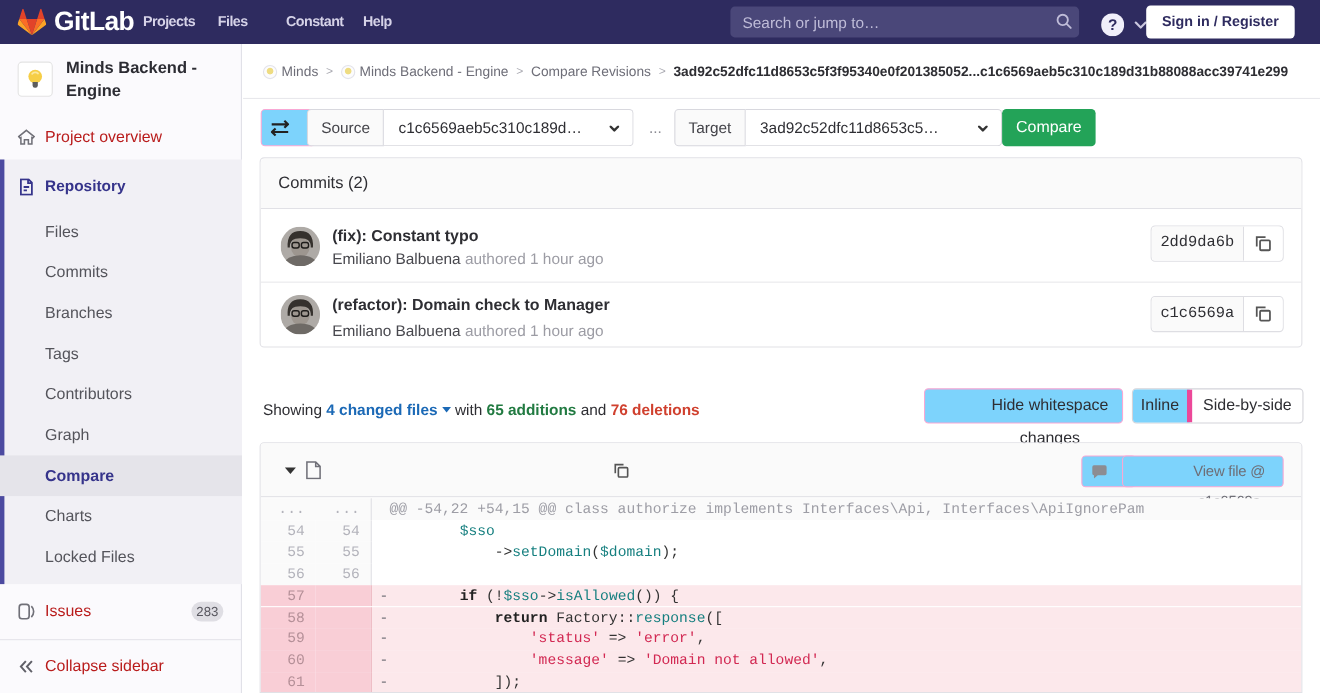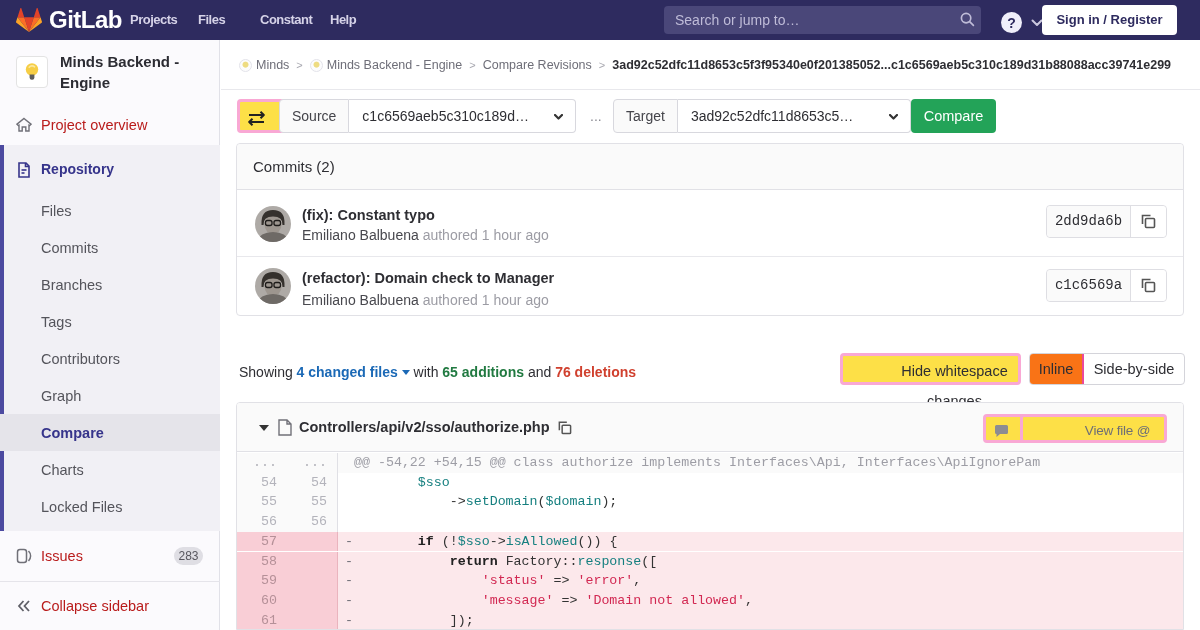--- a/index.html
+++ b/index.html
@@ -36,21 +36,21 @@
 
 #main { position:absolute; top:40px; left:221px; width:979px; height:590px; background:#fff; }
 
 #crumbs { position:absolute; left:0; top:0; width:979px; height:50px; border-bottom:1px solid #e8e8ec; }
 #crumbs .row { position:absolute; left:18px; top:0; height:50px; display:flex; align-items:center; font-size:12.5px; color:#6e6e78; white-space:nowrap; }
 #crumbs .sep { margin:0 7px; color:#a8a8b0; font-size:11px; }
 #crumbs .cav { width:13px; height:13px; border-radius:50%; background:radial-gradient(circle at 50% 42%, #eedc82 0 2.6px, #fcfcfd 3.4px); border:1px solid #e3e3ea; margin-right:4px; display:inline-block; flex:none; }
 #crumbs b { color:#2e2e33; font-weight:700; }
 
 
-.btn { border:3px solid #f9a8d4; border-radius:4px; background:#fde047;padding-left:48px; }
+.btn { border:1px solid #f9a8d4; border-radius:4px; background:#7dd3fc;padding-left:48px; }
 #swap-btn { position:absolute; left:16px; top:59px; width:34px; height:34px; }
 .form-group { position:absolute; top:59px; height:34px; display:flex; }
 #grp-source { left:58px; }
 #grp-target { left:392px; }
 .form-group .lab { height:34px; line-height:32px; padding:0 12px; background:#fafafa; border:1px solid #d8d8de; border-radius:4px 0 0 4px; font-size:14px; color:#44444a; }
 .form-group .sel { height:34px; line-height:32px; padding:0 30px 0 13px; background:#fff; border:1px solid #d8d8de; border-left:none; border-radius:0 4px 4px 0; font-size:14px; color:#2e2e33; position:relative; }
 .form-group .sel .car { position:absolute; right:12px; top:14px; width:9px; height:6px; line-height:0; } .form-group .sel .car svg { display:block; }
 #form-dots { position:absolute; left:369px; top:59px; line-height:34px; font-size:14px; color:#8a8a92; }
 #compare-btn { position:absolute; left:690px; top:59px; width:85px; height:34px; background:#23a358; border-radius:4px; color:#fff; font-size:14.5px; text-align:center; line-height:34px; }
 
@@ -69,21 +69,21 @@
 #crow1 .cavatar { top:16px; } #crow1 .ct { top:17px; } #crow1 .cs { top:37px; } #crow1 .hashbtn { top:15px; }
 #crow2 .cavatar { top:11px; } #crow2 .ct { top:13px; } #crow2 .cs { top:35px; } #crow2 .hashbtn { top:12px; }
 
 #showing { position:absolute; left:18px; top:324px; font-size:14px; color:#2e2e33; }
 #showing .lnk { color:#1b69b6; font-weight:700; }
 #showing .grn { color:#217a41; font-weight:700; }
 #showing .red { color:#d0402e; font-weight:700; }
 #hide-ws { position:absolute; left:619px; top:313px; width:181px; height:32px; text-align:center; line-height:30px; font-size:14.5px; color:#2e2e33; }
 #inline-grp { position:absolute; left:808px; top:313px; height:32px; display:flex; border:1px solid #d4d4da; border-radius:4px; }
 #inline-grp .seg { line-height:30px; font-size:14.5px; color:#2e2e33; text-align:center; }
-#inline-grp .seg.on { background:#f97316; border-right:2px solid #ec4899; border-radius:3px 0 0 3px; }
+#inline-grp .seg.on { background:#7dd3fc; border-right:5px solid #ec4899; border-radius:3px 0 0 3px; }
 
 
 #diff { position:absolute; left:15px; top:362px; width:948px; height:228px; border:1px solid #e1e1e6; border-radius:4px 4px 0 0; overflow:hidden; }
 #diff-head { height:49px; background:#fafafa; border-bottom:1px solid #e1e1e6; position:relative; }
 #diff-head .car { position:absolute; left:22px; top:22px; width:0; height:0; border-left:5px solid transparent; border-right:5px solid transparent; border-top:6px solid #333; }
 #diff-head .path { position:absolute; left:62px; top:16px; font-size:14.5px; font-weight:700; color:#2e2e33; }
 #cmt-btn { position:absolute; left:746px; top:11px; width:32px; height:29px; }
 #viewfile-btn { position:absolute; left:783px; top:11px; width:147px; height:29px; line-height:27px; text-align:center; font-size:13.5px; letter-spacing:-0.2px; color:#6e6e76; }
 
 .drow { position:absolute; left:0; width:946px; height:19.7px; display:flex; font-family:"Liberation Mono", monospace; font-size:13.3px; line-height:19.7px; }
@@ -301,21 +301,20 @@
     <div class="seg on" style="width:54px">Inline</div>
     <div class="seg" style="width:100px">Side-by-side</div>
   </div>
 
   <div id="diff">
     <div id="diff-head">
       <div class="car"></div>
       <svg style="position:absolute;left:41px;top:16px" width="14" height="17" viewBox="0 0 14 17">
             <path d="M1 1 H9 L13 5 V16 H1 Z M9 1 V5 H13" fill="none" stroke="#707078" stroke-width="1.4"></path>
           </svg>
-      <div class="path">Controllers/api/v2/sso/authorize.php</div>
       <svg style="position:absolute;left:320px;top:17px" width="15" height="15" viewBox="0 0 16 16">
             <rect x="5.5" y="5.5" width="9" height="9" rx="1" fill="none" stroke="#555" stroke-width="1.6"></rect>
             <path d="M10.5 2.5 H2.5 V11" fill="none" stroke="#555" stroke-width="1.6"></path>
           </svg>
       <div id="cmt-btn" class="btn">
         <svg style="position:absolute;left:8px;top:7px" width="15" height="14" viewBox="0 0 15 14">
               <path d="M1 2.5 A1.5 1.5 0 0 1 2.5 1 H12.5 A1.5 1.5 0 0 1 14 2.5 V8.5 A1.5 1.5 0 0 1 12.5 10 H6 L2.5 13 V10 H2.5 A1.5 1.5 0 0 1 1 8.5 Z" fill="#8c8c92"></path>
             </svg>
       </div>
       <div id="viewfile-btn" class="btn">View file @ c1c6569a</div>

